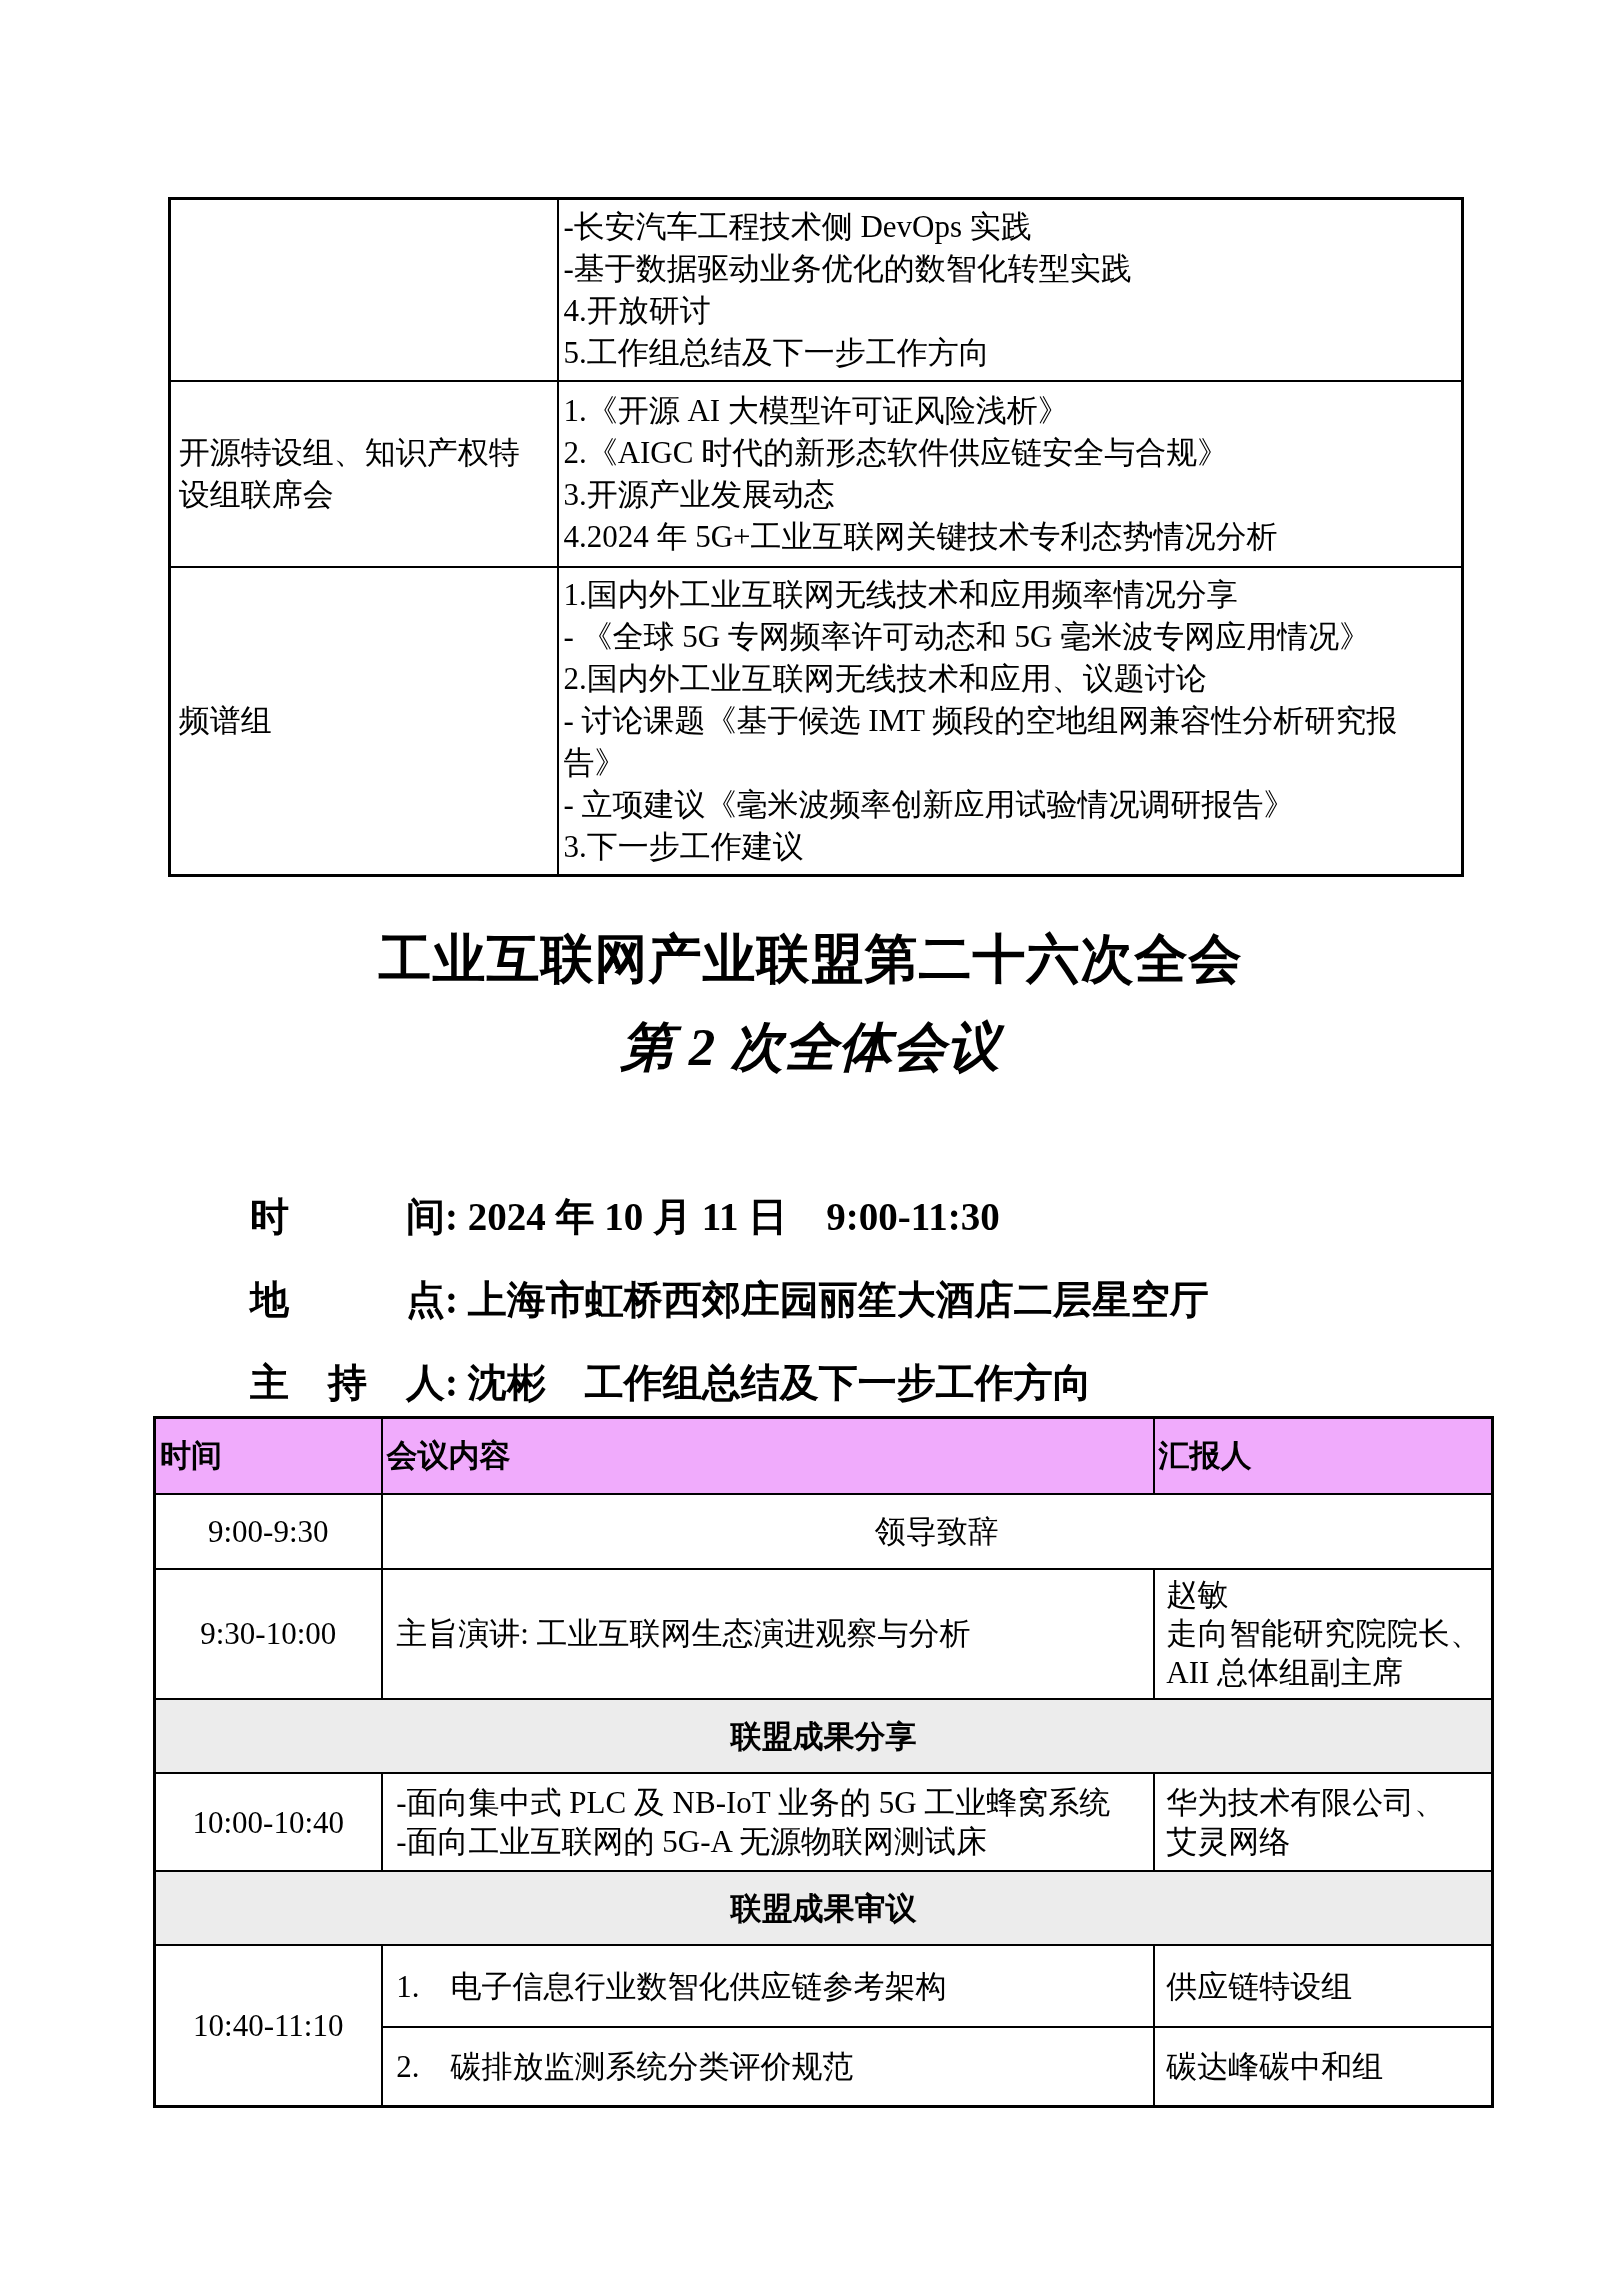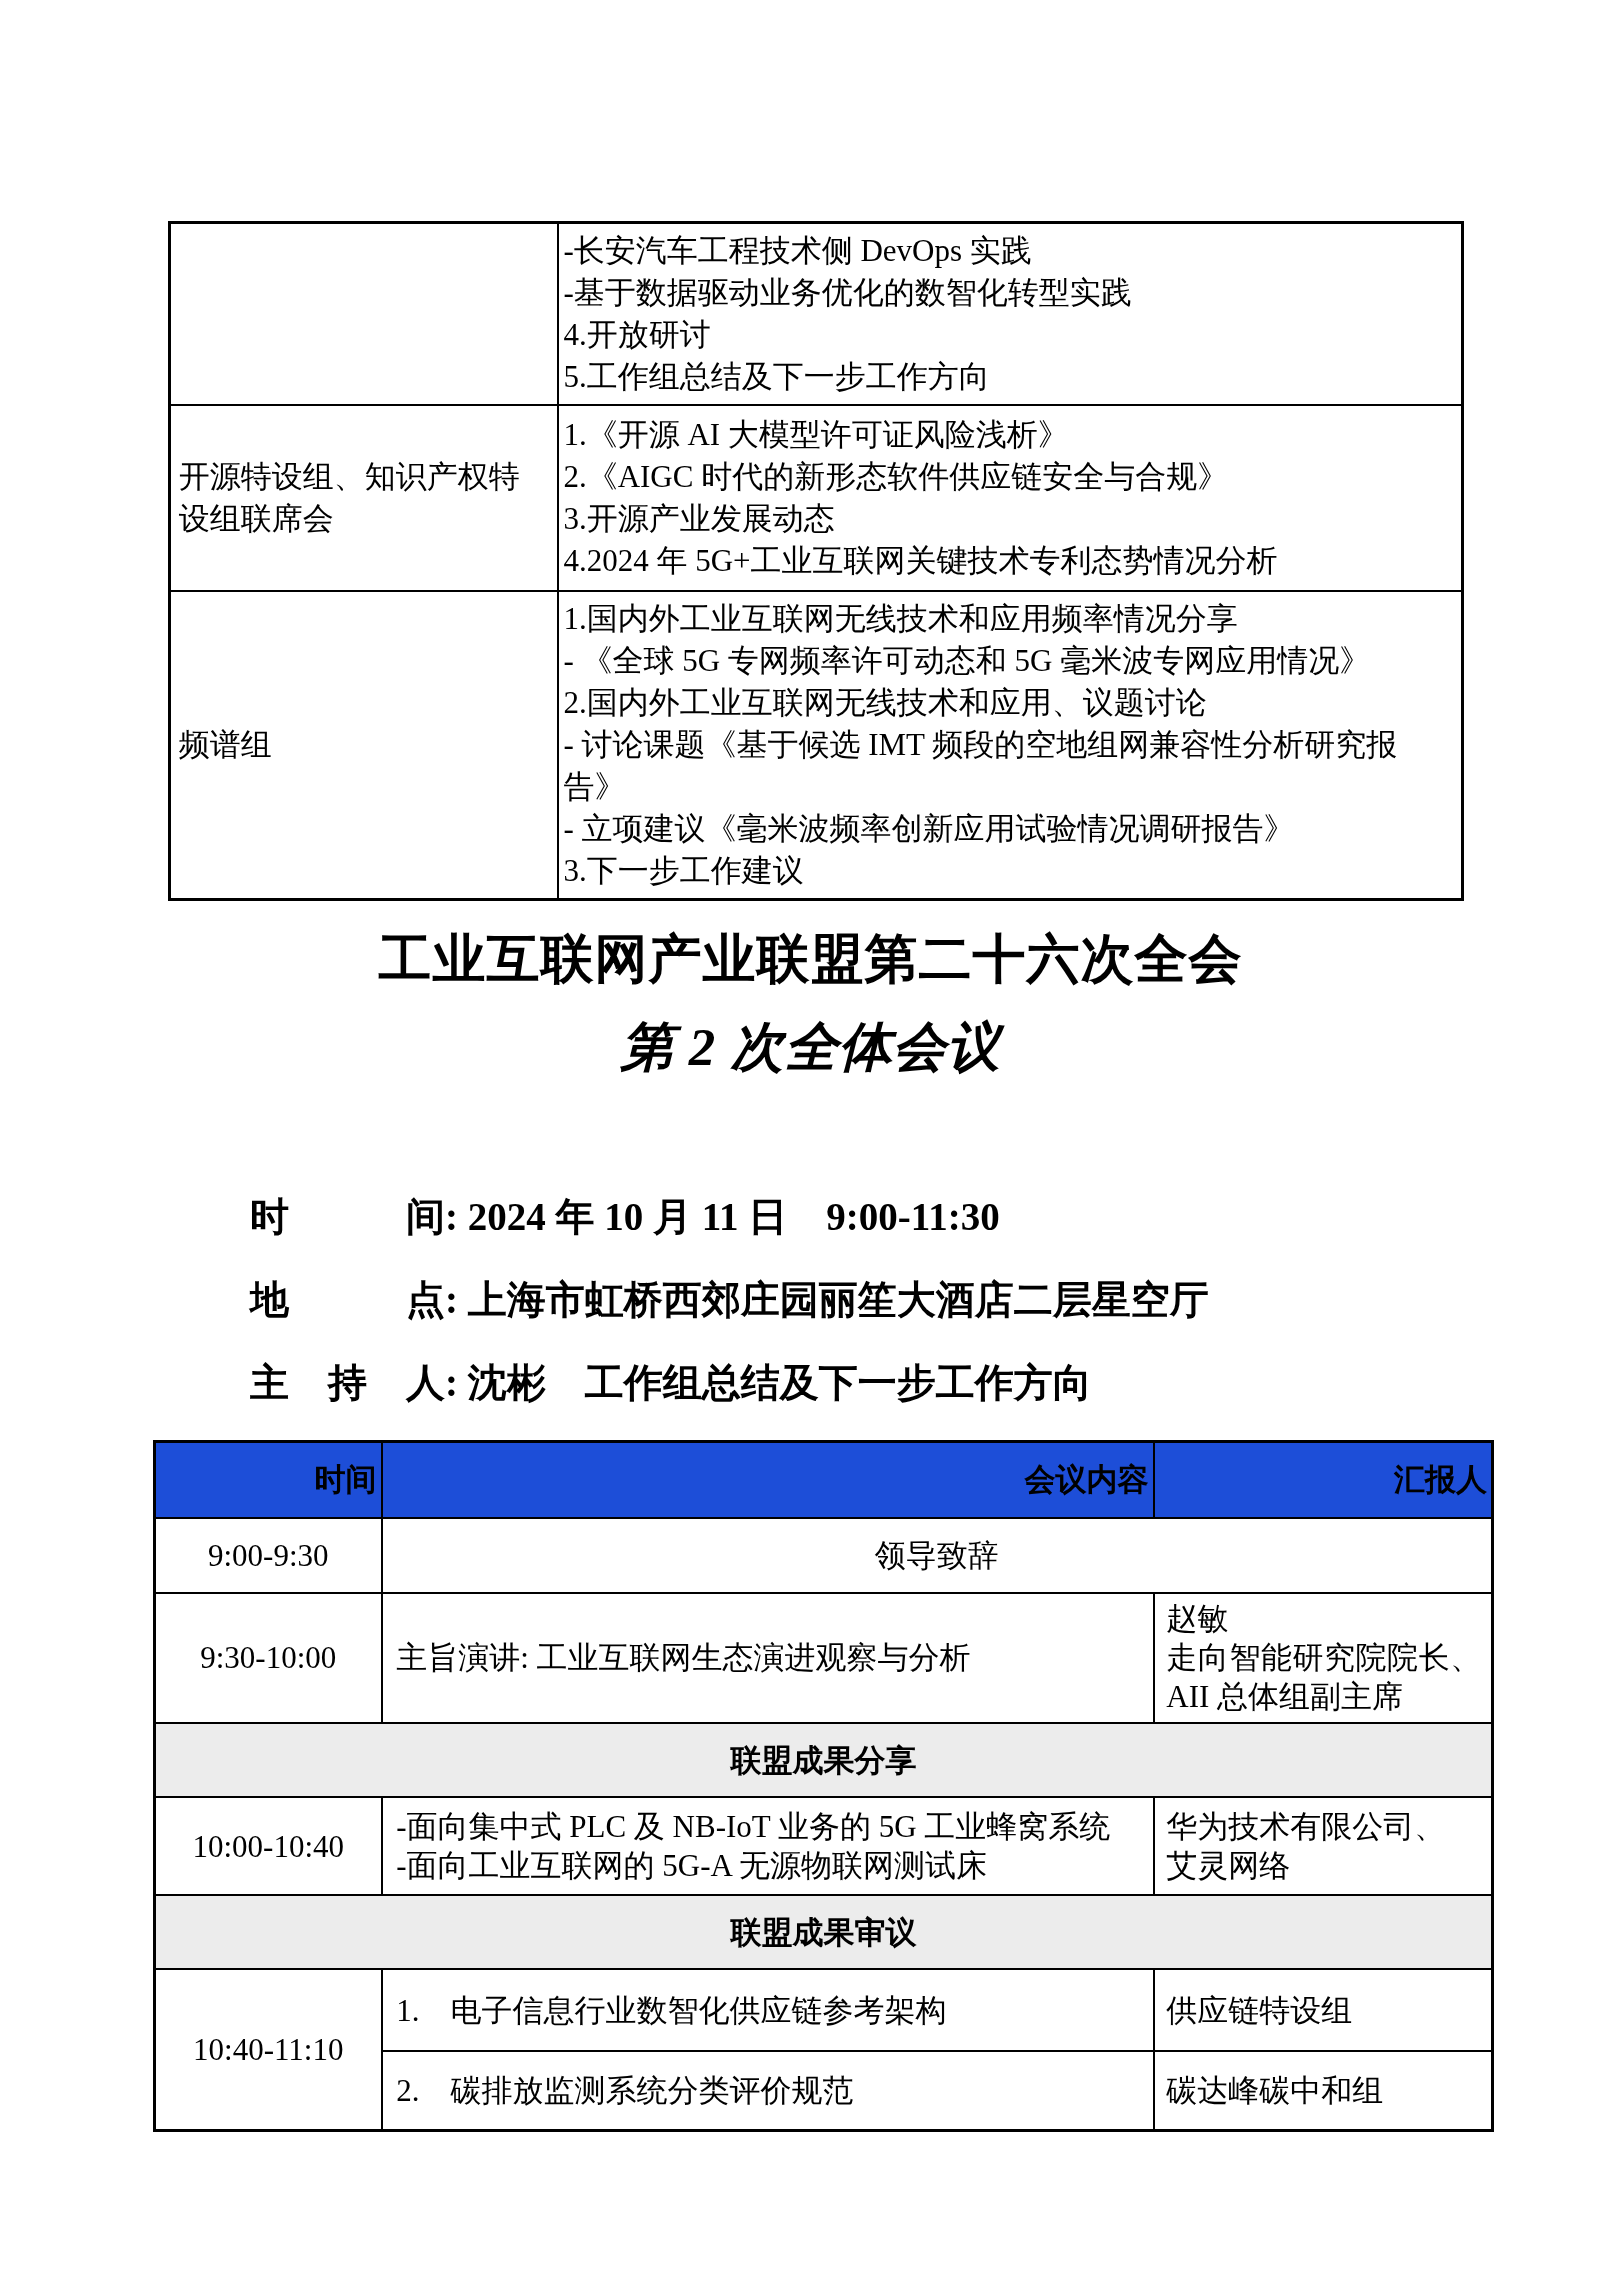--- a/index.html
+++ b/index.html
@@ -8,21 +8,21 @@
     position: relative;
     width: 1621px;
     height: 2293px;
     margin: 0 auto;
     background: #ffffff;
     color: #000;
     font-family: "Liberation Serif", "DejaVu Serif", serif;
   }
 
   
-  table { border-collapse: collapse; table-layout: fixed; margin-top: 24px; }
+  table { border-collapse: collapse; table-layout: fixed; }
   .top-table {
     position: absolute;
     left: 168px; top: 197px;
     width: 1293px;
     border: 3.9px solid #000;
   }
   .top-table td {
     border: 2px solid #000;
     border-top-width: 2.9px;
     border-bottom-width: 2.9px;
@@ -82,23 +82,23 @@
     text-align: left;
     padding: 5.9px 9.8px 5.9px 13.7px;
     white-space: pre-line;
   }
   .agenda-table .reporter-cell {
     text-align: justify;
     padding: 5.9px 9.8px 5.9px 11.8px;
     white-space: pre-line;
   }
   .agenda-table .header-cell {
-    background: #1d4ed8;
-    font-weight: bold;
-    text-align: right;
+    background: #f0abfc;
+    font-weight: bold;
+    text-align: left;
     padding: 3.9px;
   }
   .agenda-table .section-cell {
     background: #ececec;
     font-weight: bold;
     text-align: center;
     padding: 2px;
   }
   .agenda-table .merged-center { text-align: center; padding: 8px; }
 </style>

